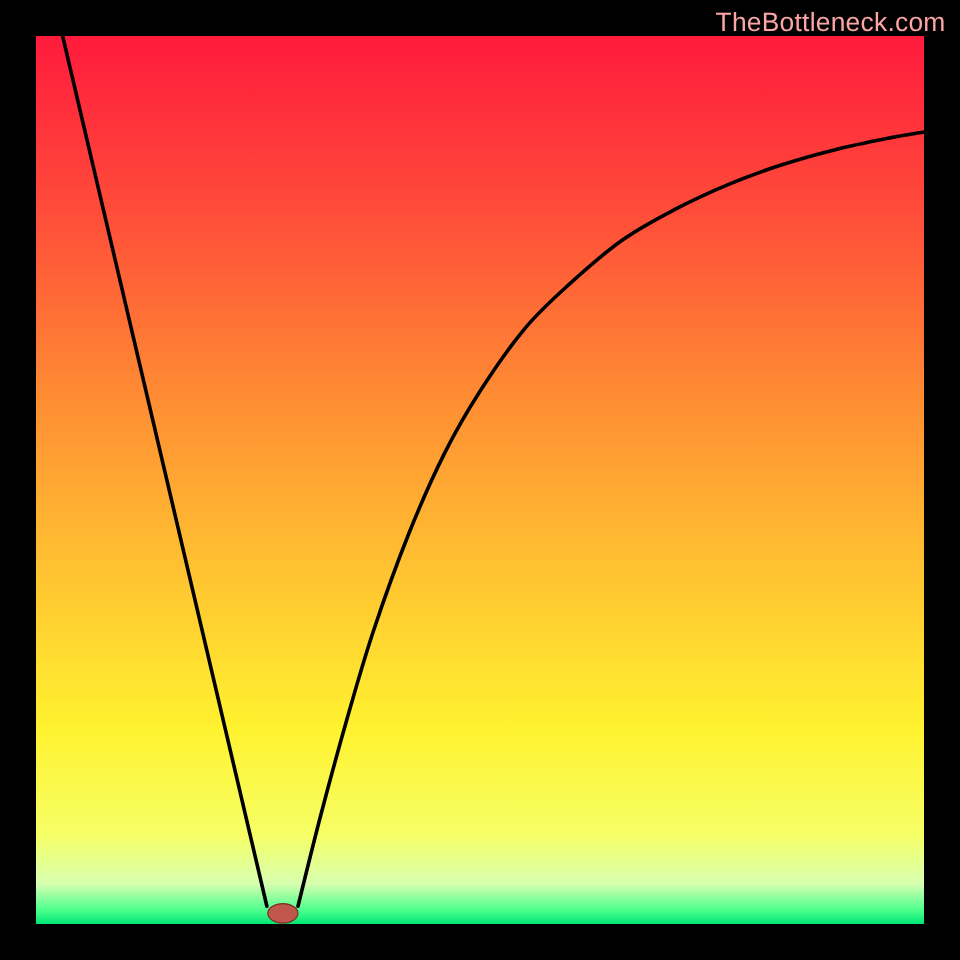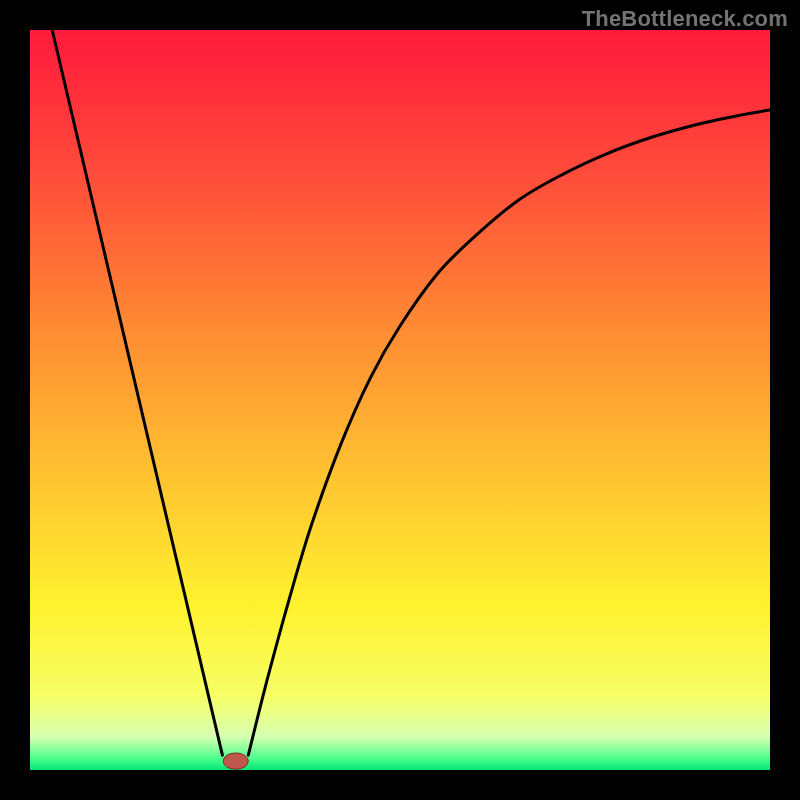--- a/index.html
+++ b/index.html
@@ -29,24 +29,24 @@
   }
   .plot-area svg {
     display: block;
     width: 740px;
     height: 740px;
   }
   .watermark {
     position: absolute;
     top: 6px;
     right: 12px;
-    color: #737373;
+    color: #fca5a5;
     font-size: 22px;
     letter-spacing: 0.2px;
-    font-weight: 700;
+    font-weight: 400;
   }
 </style>
 </head>
 <body>
 
 <div class="frame">
   <div class="plot-area">
     <svg viewBox="0 0 740 740" preserveAspectRatio="none">
       <defs>
         <linearGradient id="bg-grad" x1="0" y1="0" x2="0" y2="1">

